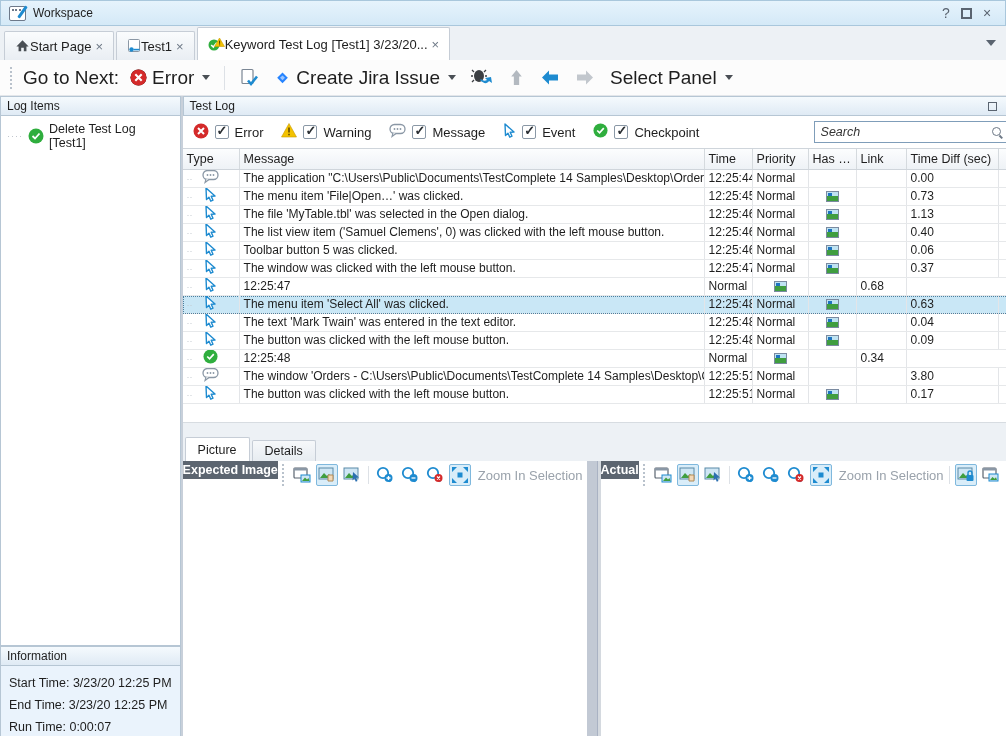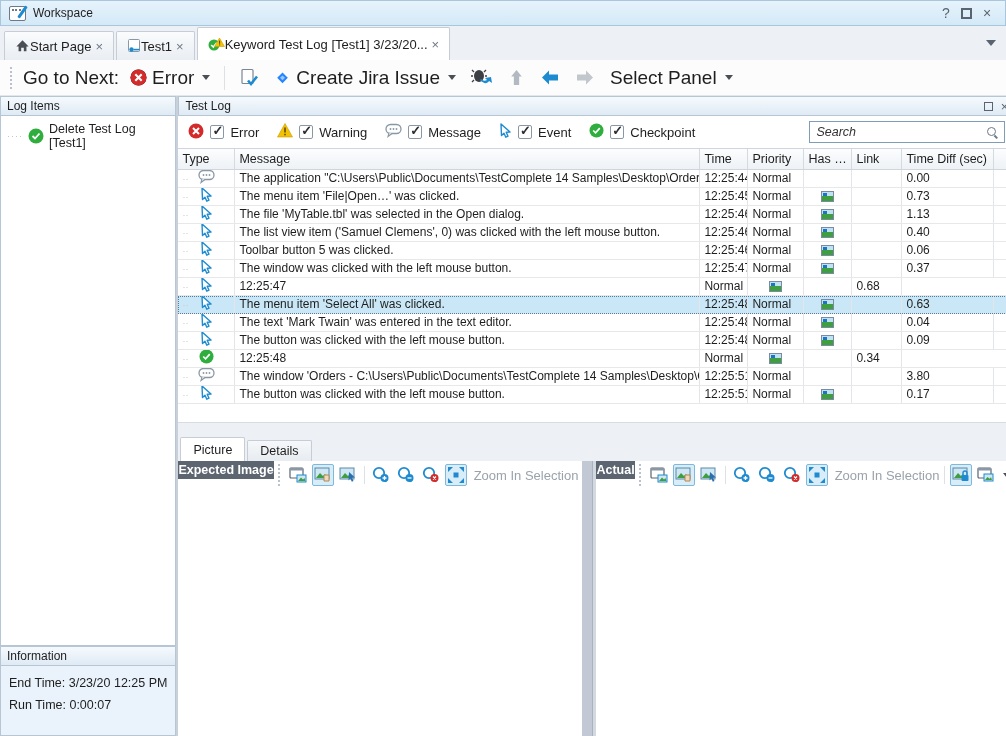--- a/index.html
+++ b/index.html
@@ -251,20 +251,21 @@
         <svg width="16" height="16" viewBox="0 0 16 16">
           <circle cx="8" cy="8" r="7.5" fill="#2fae3e"></circle>
             <path d="M4.5 8 L7 10.5 L11.5 5.5" stroke="#fff" stroke-width="1.8" fill="none"></path>
         </svg>
         <span>Delete Test Log [Test1]</span>
       </div>
     </div>
     <div id="infopanel">
       <div class="panel-header">Information</div>
       <div id="infobody">
+        <div class="info-line">Start Time: 3/23/20 12:25 PM</div>
         <div class="info-line">End Time: 3/23/20 12:25 PM</div>
         <div class="info-line">Run Time: 0:00:07</div>
       </div>
     </div>
   </div>
 
   <div id="content">
     <div id="testlog-header">
       <span>Test Log</span>
       <span class="spacer"></span>

